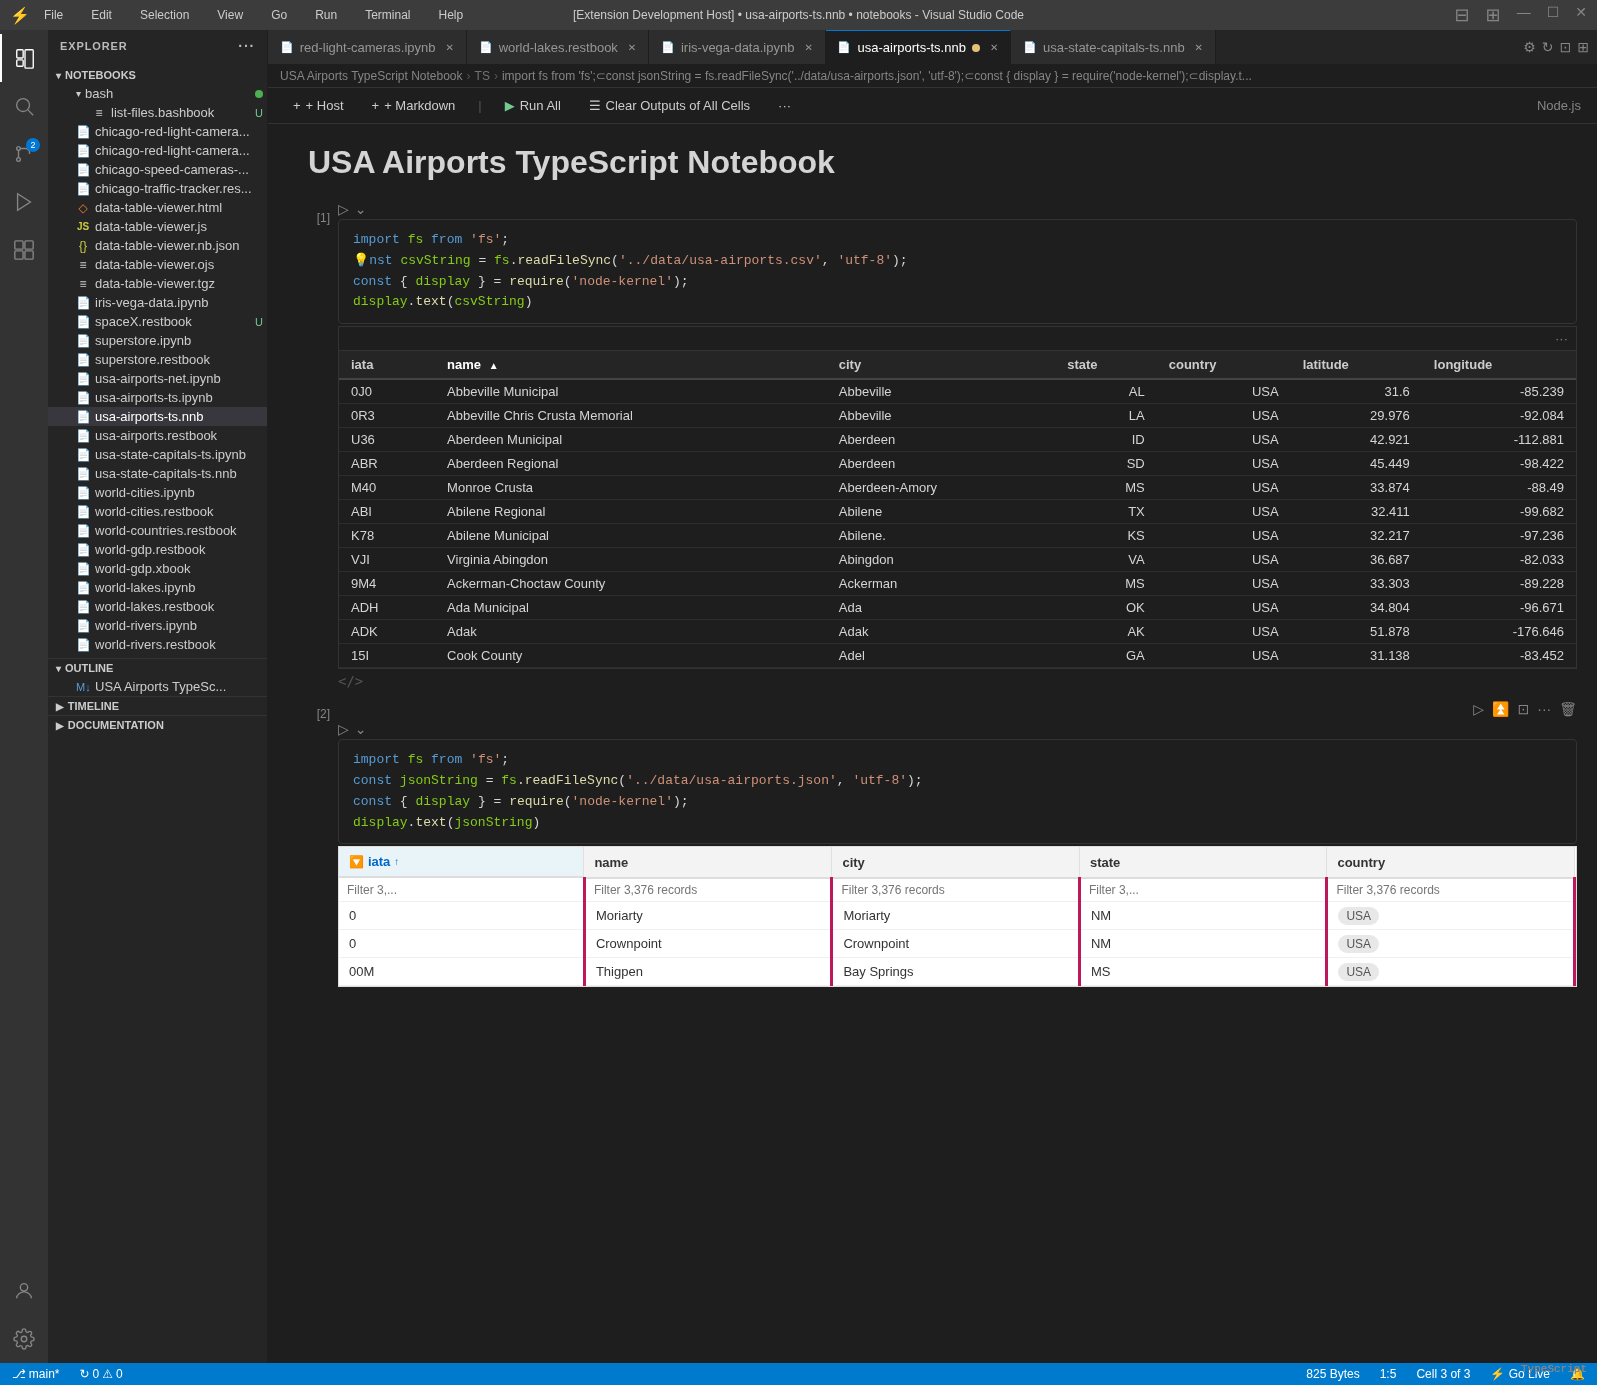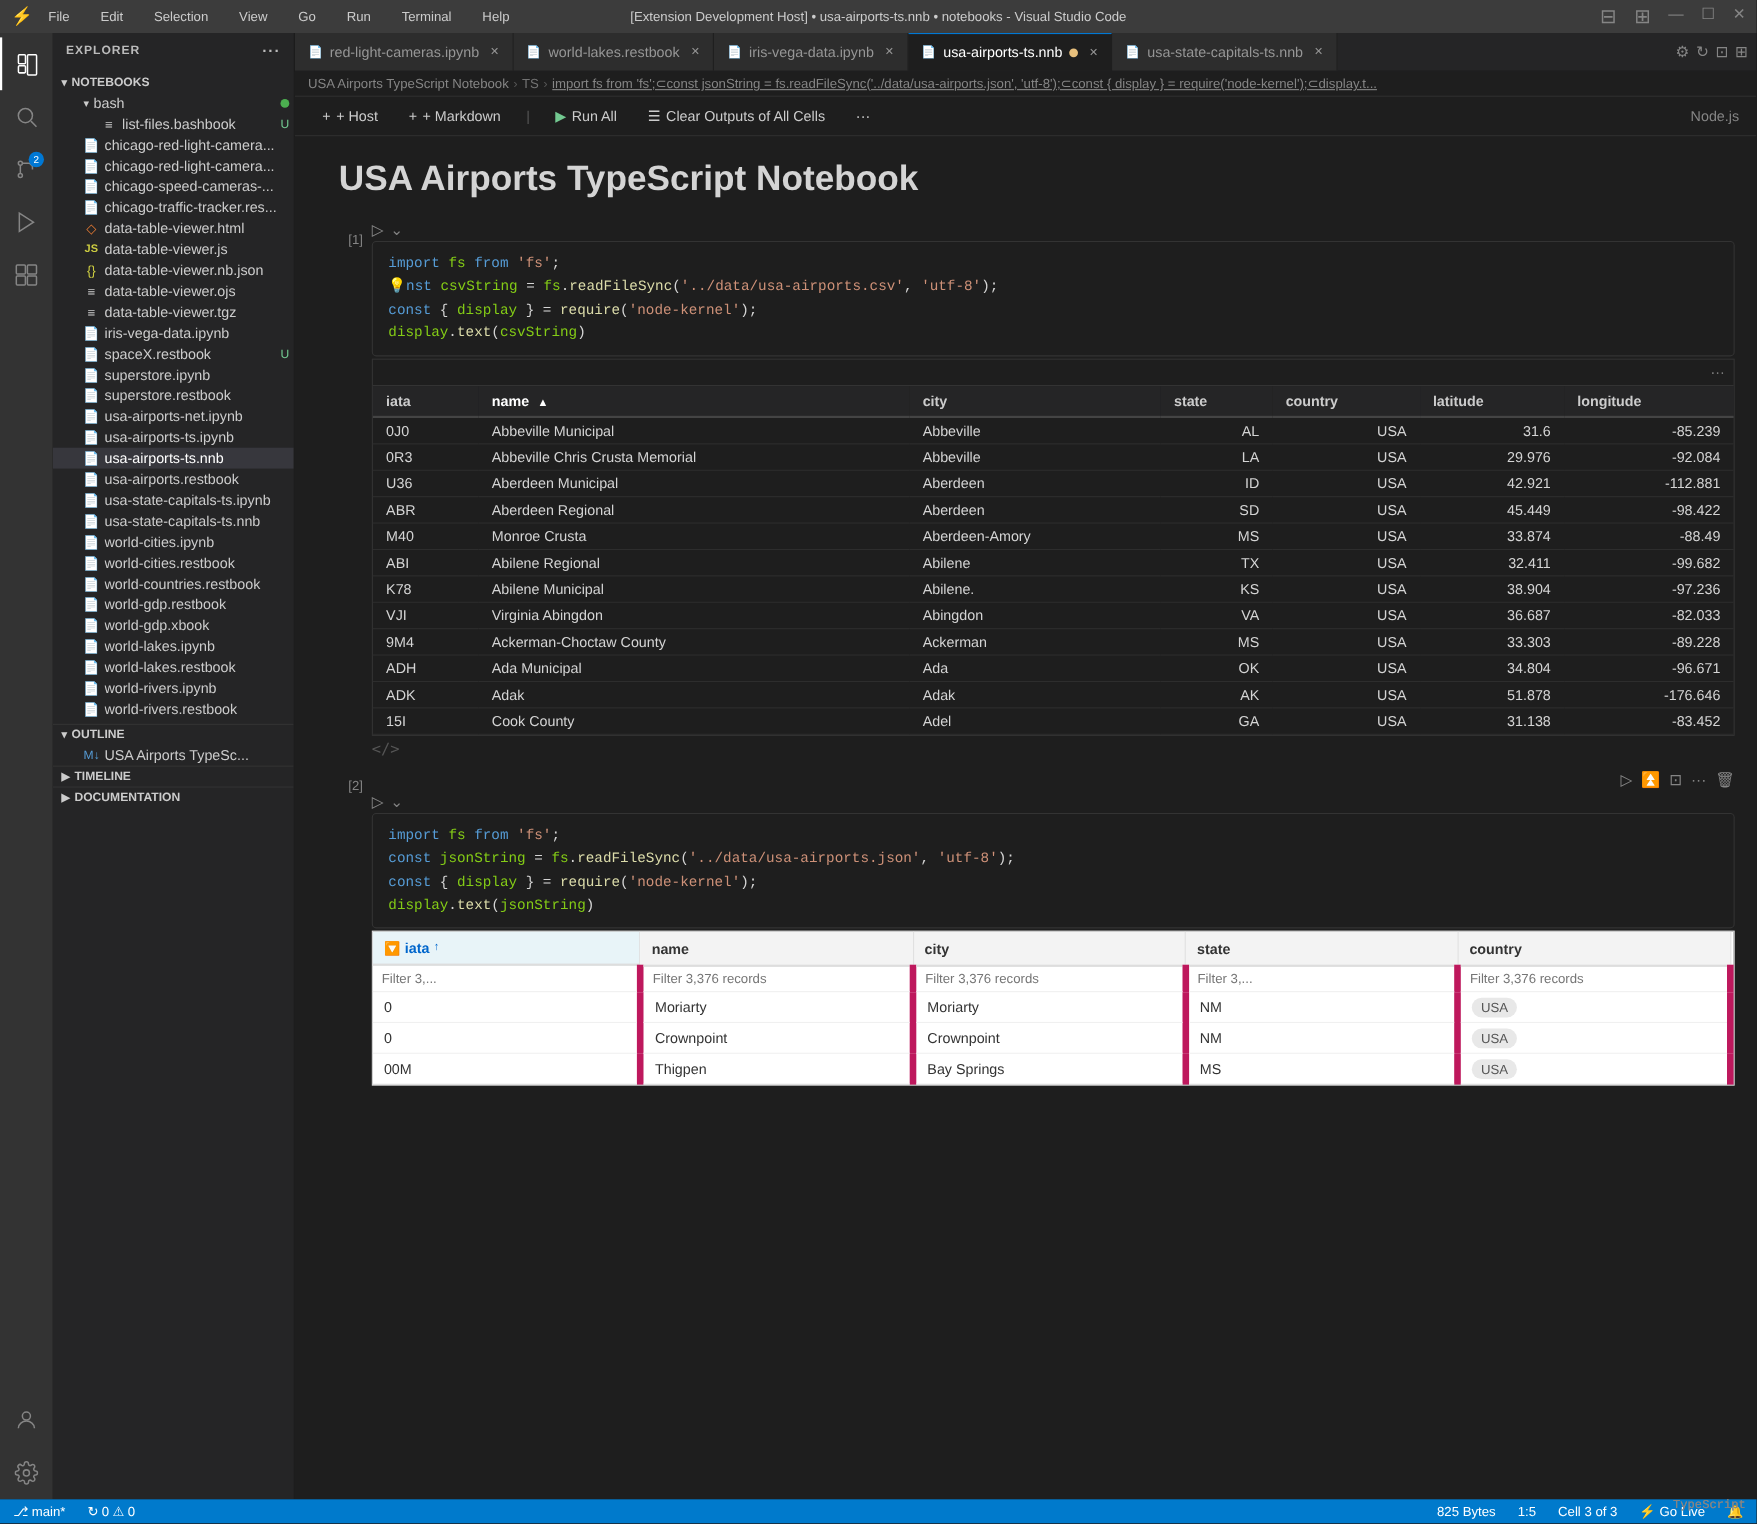--- a/index.html
+++ b/index.html
@@ -81,21 +81,21 @@
     .output-table th { background: #252526; padding: 6px 12px; text-align: left; border-bottom: 2px solid #444; color: #ccc; font-weight: 600; cursor: pointer; white-space: nowrap; }
     .output-table th.sorted { color: #fff; }
     .output-table th .sort-icon { margin-left: 4px; font-size: 10px; }
     .output-table td { padding: 4px 12px; border-bottom: 1px solid #2d2d2d; color: #d4d4d4; text-align: right; }
     .output-table td.left { text-align: left; }
 
     
     .data-table-output { background: #fff; color: #333; font-size: 13px; }
     .dt-table { width: 100%; border-collapse: collapse; background: #fff; color: #333; }
     .dt-table th { padding: 7px 10px; background: #f3f3f3; border-right: 1px solid #e0e0e0; border-bottom: 2px solid #ddd; font-weight: 600; text-align: left; white-space: nowrap; cursor: pointer; }
-    .dt-table td { padding: 6px 10px; border-right: 6px solid #be185d; border-bottom: 1px solid #f0f0f0; }
+    .dt-table td { padding: 6px 10px; border-right: 3px solid #be185d; border-bottom: 1px solid #f0f0f0; }
     .dt-table .filter-row td { padding: 2px 4px; }
     .filter-input { width: 100%; border: none; background: transparent; color: #999; font-size: 12px; padding: 2px 4px; outline: none; }
     .usa-badge { background: #e8e8e8; border-radius: 10px; padding: 2px 8px; font-size: 12px; color: #555; }
 
     
     .status-bar { background: #007acc; height: 22px; display: flex; align-items: center; padding: 0 8px; font-size: 12px; color: #fff; flex-shrink: 0; gap: 12px; }
     .status-bar .status-left { display: flex; align-items: center; gap: 12px; }
     .status-bar .status-right { margin-left: auto; display: flex; align-items: center; gap: 12px; }
     .status-item { cursor: pointer; padding: 0 4px; display: flex; align-items: center; gap: 3px; }
 
@@ -391,21 +391,21 @@
         <span style="cursor:pointer;" title="Layout">⊡</span>
         <span style="cursor:pointer;" title="Split">⊞</span>
       </div>
     </div>
 
     <div class="breadcrumb">
       <span>USA Airports TypeScript Notebook</span>
       <span class="breadcrumb-sep">›</span>
       <span style="color:#737373; font-weight:normal;">TS</span>
       <span class="breadcrumb-sep">›</span>
-      <span style="flex:1; overflow:hidden; text-overflow:ellipsis; white-space:nowrap;text-decoration:underline;">import fs from 'fs';⊂const jsonString = fs.readFileSync('../data/usa-airports.json', 'utf-8');⊂const { display } = require('node-kernel');⊂display.t...</span>
+      <span style="flex:1; overflow:hidden; text-overflow:ellipsis; white-space:nowrap;">import fs from 'fs';⊂const jsonString = fs.readFileSync('../data/usa-airports.json', 'utf-8');⊂const { display } = require('node-kernel');⊂display.t...</span>
     </div>
 
     <div class="notebook-toolbar">
       <div class="toolbar-btn">
         <span>+</span>
         <span>+ Host</span>
       </div>
       <div class="toolbar-btn">
         <span>+</span>
         <span>+ Markdown</span>
@@ -519,21 +519,21 @@
                       <td>USA</td>
                       <td>32.411</td>
                       <td>-99.682</td>
                     </tr>
                     <tr>
                       <td class="left">K78</td>
                       <td class="left">Abilene Municipal</td>
                       <td class="left">Abilene.</td>
                       <td>KS</td>
                       <td>USA</td>
-                      <td>38.904</td>
+                      <td>32.217</td>
                       <td>-97.236</td>
                     </tr>
                     <tr>
                       <td class="left">VJI</td>
                       <td class="left">Virginia Abingdon</td>
                       <td class="left">Abingdon</td>
                       <td>VA</td>
                       <td>USA</td>
                       <td>36.687</td>
                       <td>-82.033</td>

